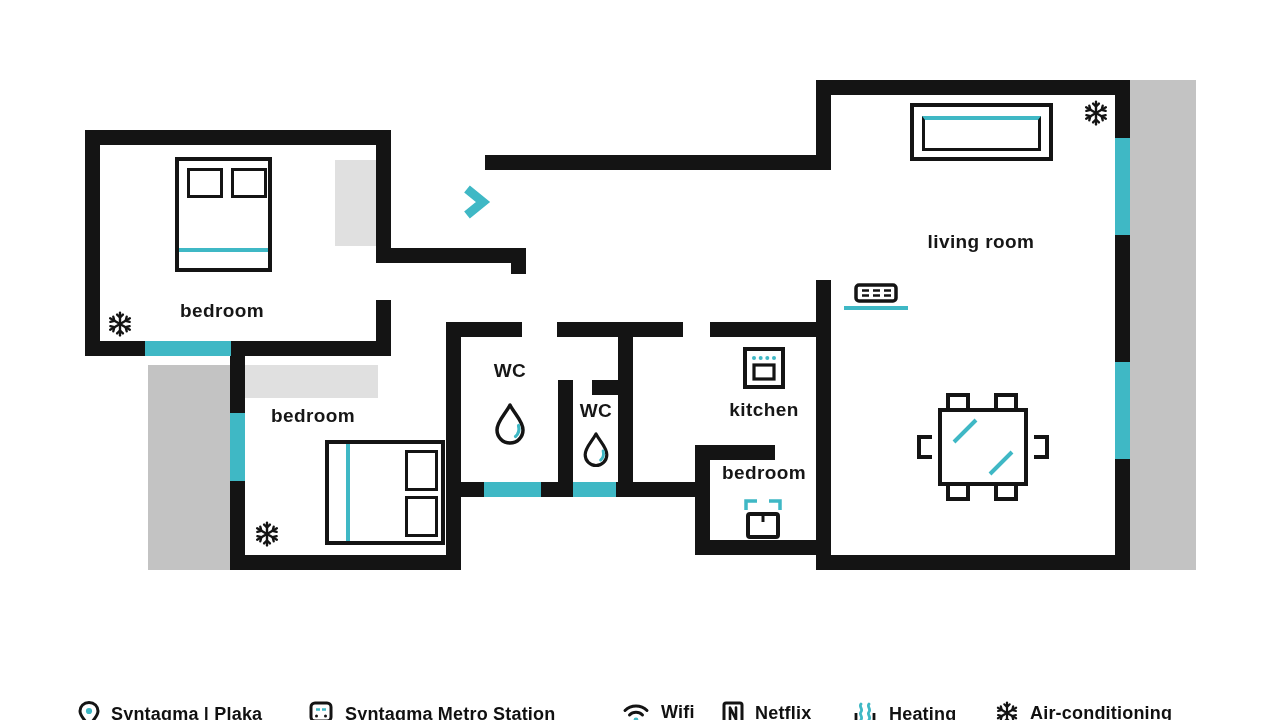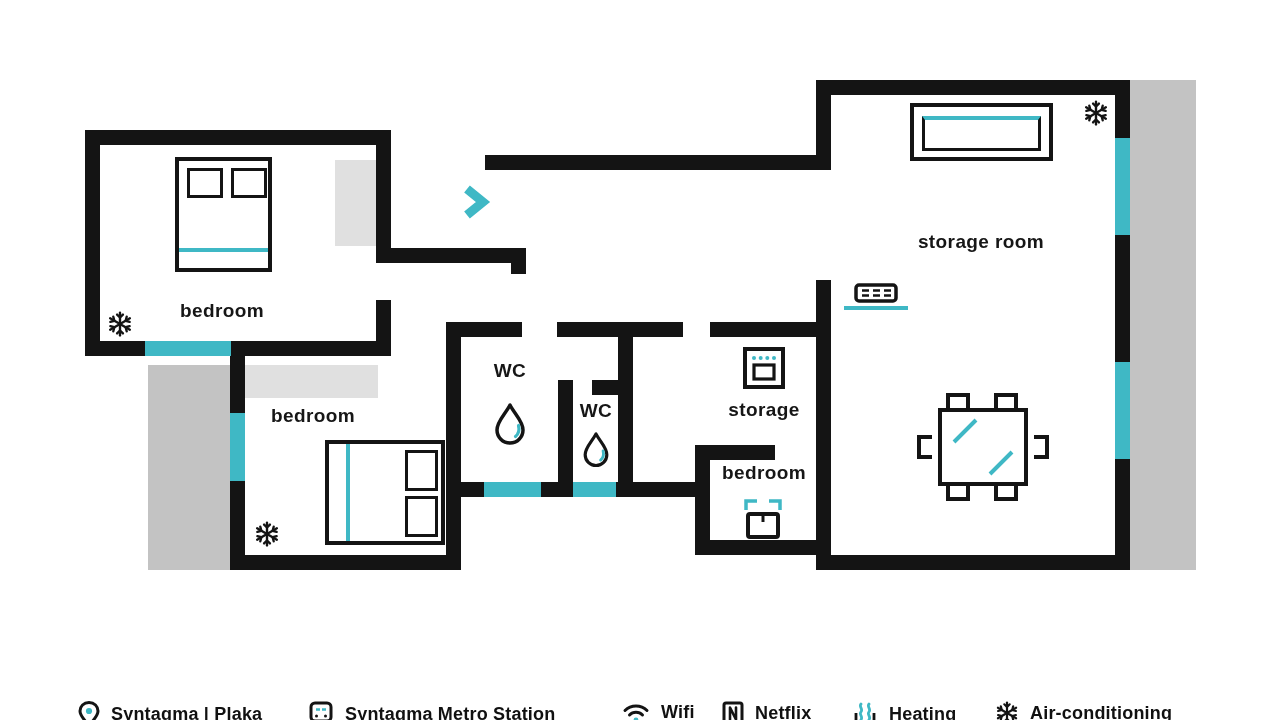--- a/index.html
+++ b/index.html
@@ -160,23 +160,23 @@
   </svg>
 
   <svg class="icon" style="left:462px;top:184px" width="30" height="36" viewBox="0 0 30 36">
     <path class="ak" stroke-width="9" d="M5 5L21 18L5 31"></path>
   </svg>
 
   <div class="room-label" style="left:222px;top:300px">bedroom</div>
   <div class="room-label" style="left:313px;top:405px">bedroom</div>
   <div class="room-label" style="left:510px;top:360px">WC</div>
   <div class="room-label" style="left:596px;top:400px">WC</div>
-  <div class="room-label" style="left:764px;top:399px">storage</div>
+  <div class="room-label" style="left:764px;top:399px">kitchen</div>
   <div class="room-label" style="left:764px;top:462px">bedroom</div>
-  <div class="room-label" style="left:981px;top:231px">storage room</div>
+  <div class="room-label" style="left:981px;top:231px">living room</div>
 
   <div class="legend-item" style="left:78px">
     <svg width="22" height="27" viewBox="0 0 22 27">
       <path class="sk-f" stroke-width="3" stroke-linejoin="round" d="M11 1.5C5.7 1.5 2 5.3 2 10c0 5.5 5.4 9.2 9 15 3.6-5.8 9-9.5 9-15 0-4.7-3.7-8.5-9-8.5Z"></path>
       <circle class="af" cx="11" cy="10" r="3.1"></circle>
     </svg>
     <span class="legend-label">Syntagma | Plaka</span>
   </div>
   <div class="legend-item" style="left:308px">
     <svg width="26" height="26" viewBox="0 0 26 26">

